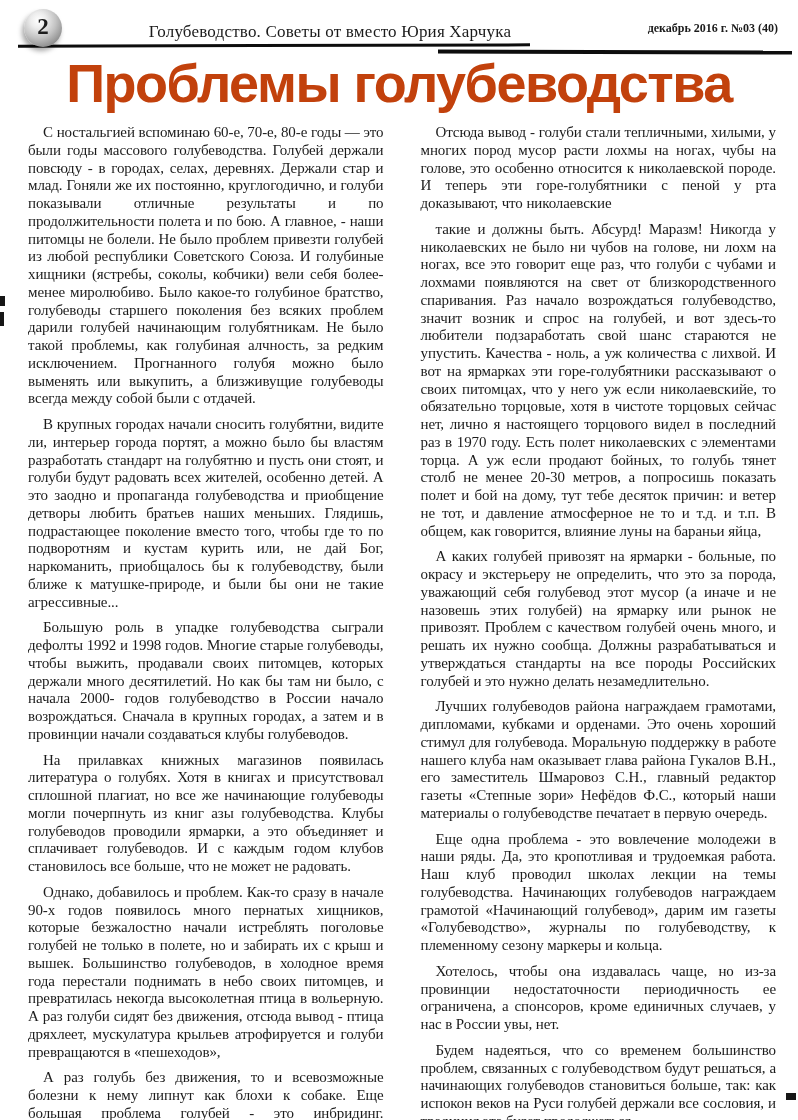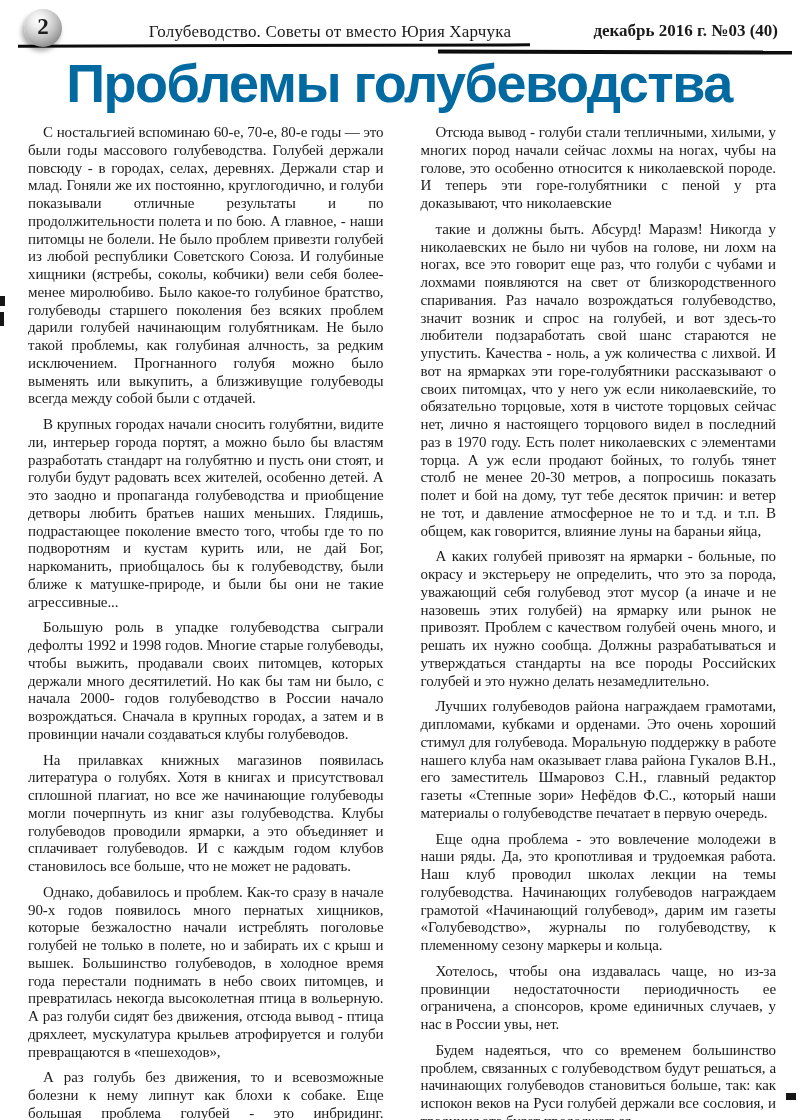--- a/index.html
+++ b/index.html
@@ -26,31 +26,31 @@
     font-weight:bold; font-size:23px; color:#1d1d1d;
     transform:translateY(-1px);
   }
   .hdr-title {
     position:absolute; left:130px; top:22px; width:400px;
     text-align:center; font-size:17px; letter-spacing:0.2px;
     white-space:nowrap;
   }
   .hdr-issue {
     position:absolute; right:20px; top:21px;
-    font-size:17px; font-weight:bold; white-space:nowrap;
+    font-size:12px; font-weight:bold; white-space:nowrap;
   }
   .rule-a { position:absolute; left:18px; top:44px; width:512px; height:3px; background:#0d0d0d; transform:rotate(-0.15deg); }
   .rule-b { position:absolute; left:438px; top:50px; width:354px; height:4px; background:#0d0d0d; transform:rotate(0.2deg); }
   
   .headline {
     position:absolute; top:52px; left:0; width:100%;
     text-align:center;
     font-family:"Liberation Sans", sans-serif;
     font-weight:bold; font-size:54px; letter-spacing:-1.5px;
-    color:#0369a1;
+    color:#c2410c;
   }
   
   .columns {
     position:absolute; top:116px; left:20px; width:764px;
     display:flex; gap:21px;
   }
   .col { width:372px; }
   .col p {
     margin:8px;
     font-size:15px; line-height:17.75px;
@@ -85,21 +85,21 @@
       <p>С ностальгией вспоминаю 60-е, 70-е, 80-е годы — это были годы массового голубеводства. Голубей держали повсюду - в городах, селах, деревнях. Держали стар и млад. Гоняли же их постоянно, круглогодично, и голуби показывали отличные результаты и по продолжительности полета и по бою. А главное, - наши питомцы не болели. Не было проблем привезти голубей из любой республики Советского Союза. И голубиные хищники (ястребы, соколы, кобчики) вели себя более-менее миролюбиво. Было какое-то голубиное братство, голубеводы старшего поколения без всяких проблем дарили голубей начинающим голубятникам. Не было такой проблемы, как голубиная алчность, за редким исключением. Прогнанного голубя можно было выменять или выкупить, а близживущие голубеводы всегда между собой были с отдачей.</p>
       <p>В крупных городах начали сносить голубятни, видите ли, интерьер города портят, а можно было бы властям разработать стандарт на голубятню и пусть они стоят, и голуби будут радовать всех жителей, особенно детей. А это заодно и пропаганда голубеводства и приобщение детворы любить братьев наших меньших. Глядишь, подрастающее поколение вместо того, чтобы где то по подворотням и кустам курить или, не дай Бог, наркоманить, приобщалось бы к голубеводству, были ближе к матушке-природе, и были бы они не такие агрессивные...</p>
       <p>Большую роль в упадке голубеводства сыграли дефолты 1992 и 1998 годов. Многие старые голубеводы, чтобы выжить, продавали своих питомцев, которых держали много десятилетий. Но как бы там ни было, с начала 2000- годов голубеводство в России начало возрождаться. Сначала в крупных городах, а затем и в провинции начали создаваться клубы голубеводов.</p>
       <p>На прилавках книжных магазинов появилась литература о голубях. Хотя в книгах и присутствовал сплошной плагиат, но все же начинающие голубеводы могли почерпнуть из книг азы голубеводства. Клубы голубеводов проводили ярмарки, а это объединяет и сплачивает голубеводов. И с каждым годом клубов становилось все больше, что не может не радовать.</p>
       <p>Однако, добавилось и проблем. Как-то сразу в начале 90-х годов появилось много пернатых хищников, которые безжалостно начали истреблять поголовье голубей не только в полете, но и забирать их с крыш и вышек. Большинство голубеводов, в холодное время года перестали поднимать в небо своих питомцев, и превратилась некогда высоколетная птица в вольерную. А раз голуби сидят без движения, отсюда вывод - птица дряхлеет, мускулатура крыльев атрофируется и голуби превращаются в «пешеходов»,</p>
       <p>А раз голубь без движения, то и всевозможные болезни к нему липнут как блохи к собаке. Еще большая проблема голубей - это инбридинг. Большинство голубеводов наплевательски относятся к своим питомцам, не следят за родословной, не кольцуют, не ведут племенных журналов, паруют</p>
 
     </div>
 
     <div class="col">
-      <p>Отсюда вывод - голуби стали тепличными, хилыми, у многих пород начали сейчас лохмы на ногах, чубы на голове, это особенно относится к николаевской породе. И теперь эти горе-голубятники с пеной у рта доказывают, что николаевские</p>
+      <p>Отсюда вывод - голуби стали тепличными, хилыми, у многих пород мусор расти лохмы на ногах, чубы на голове, это особенно относится к николаевской породе. И теперь эти горе-голубятники с пеной у рта доказывают, что николаевские</p>
       <p>такие и должны быть. Абсурд! Маразм! Никогда у николаевских не было ни чубов на голове, ни лохм на ногах, все это говорит еще раз, что голуби с чубами и лохмами появляются на свет от близкородственного спаривания. Раз начало возрождаться голубеводство, значит возник и спрос на голубей, и вот здесь-то любители подзаработать свой шанс стараются не упустить. Качества - ноль, а уж количества с лихвой. И вот на ярмарках эти горе-голубятники рассказывают о своих питомцах, что у него уж если николаевскийе, то обязательно торцовые, хотя в чистоте торцовых сейчас нет, лично я настоящего торцового видел в последний раз в 1970 году. Есть полет николаевских с элементами торца. А уж если продают бойных, то голубь тянет столб не менее 20-30 метров, а попросишь показать полет и бой на дому, тут тебе десяток причин: и ветер не тот, и давление атмосферное не то и т.д. и т.п. В общем, как говорится, влияние луны на бараньи яйца,</p>
       <p>А каких голубей привозят на ярмарки - больные, по окрасу и экстерьеру не определить, что это за порода, уважающий себя голубевод этот мусор (а иначе и не назовешь этих голубей) на ярмарку или рынок не привозят. Проблем с качеством голубей очень много, и решать их нужно сообща. Должны разрабатываться и утверждаться стандарты на все породы Российских голубей и это нужно делать незамедлительно.</p>
       <p>Лучших голубеводов района награждаем грамотами, дипломами, кубками и орденами. Это очень хороший стимул для голубевода. Моральную поддержку в работе нашего клуба нам оказывает глава района Гукалов В.Н., его заместитель Шмаровоз С.Н., главный редактор газеты «Степные зори» Нефёдов Ф.С., который наши материалы о голубеводстве печатает в первую очередь.</p>
       <p>Еще одна проблема - это вовлечение молодежи в наши ряды. Да, это кропотливая и трудоемкая работа. Наш клуб проводил школах лекции на темы голубеводства. Начинающих голубеводов награждаем грамотой «Начинающий голубевод», дарим им газеты «Голубеводство», журналы по голубеводству, к племенному сезону маркеры и кольца.</p>
       <p>Хотелось, чтобы она издавалась чаще, но из-за провинции недостаточности периодичность ее ограничена, а спонсоров, кроме единичных случаев, у нас в России увы, нет.</p>
       <p>Будем надеяться, что со временем большинство проблем, связанных с голубеводством будут решаться, а начинающих голубеводов становиться больше, так: как испокон веков на Руси голубей держали все сословия, и традиция эта будет продолжаться.</p>
 
     </div>
 
   </div>

